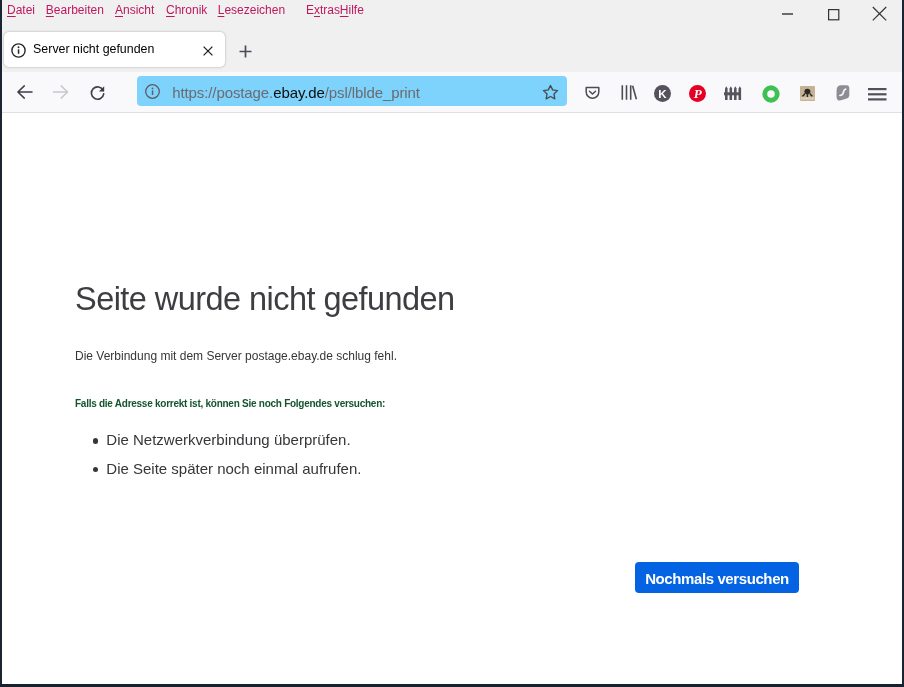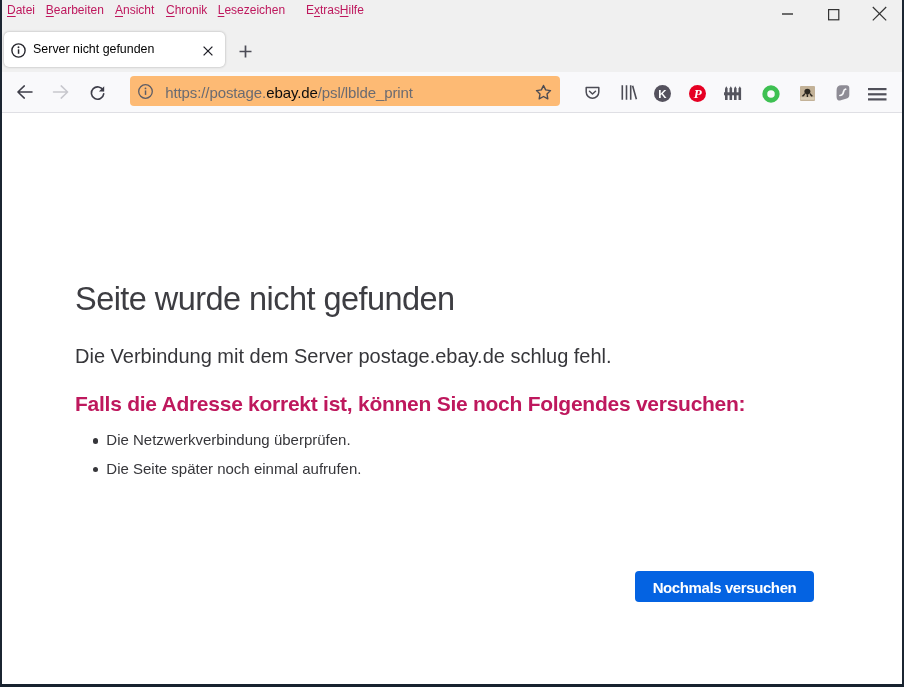--- a/index.html
+++ b/index.html
@@ -6,31 +6,31 @@
   html,body { width:904px; height:687px; }
   body { position:relative; font-family:"Liberation Sans",sans-serif; background:#fff; overflow:hidden; }
   #frame { position:absolute; inset:0; border-left:2px solid #1b2531; border-right:2px solid #1b2531; border-bottom:3px solid #17222e; pointer-events:none; z-index:50; }
   #menubar { position:absolute; left:0; top:0; width:904px; height:28px; background:#f0f0f0; }
   .mi { position:absolute; top:2.5px; font-size:12px; color:#be185d; }
   .mi u { text-decoration:underline; text-underline-offset:1.5px; }
   #tabbar { position:absolute; left:0; top:28px; width:904px; height:44px; background:#f0f0f0; }
   #tab { position:absolute; left:3.5px; top:4px; width:221.5px; height:34.7px; background:#fff; border-radius:5px; box-shadow:0 0 2.5px rgba(0,0,0,.3); }
   #tablabel { position:absolute; left:29.6px; top:10.3px; font-size:12.4px; color:#000000; }
   #navbar { position:absolute; left:0; top:72px; width:904px; height:41px; background:#f9f9fb; border-bottom:1px solid #dfdfe4; }
-  #urlbar { position:absolute; left:130px; top:3.8px; width:429.8px; height:30.6px; background:#fdba74; border-radius:4px; }
+  #urlbar { position:absolute; left:137px; top:3.8px; width:429.8px; height:30.6px; background:#7dd3fc; border-radius:4px; }
   #urltext { position:absolute; left:35.2px; top:6.8px; font-size:15px; letter-spacing:-0.1px; color:#6b6b71; line-height:20px; white-space:pre; }
   #urltext b { color:#0d0d0e; font-weight:normal; }
   #content { position:absolute; left:2px; top:113px; width:900px; height:571px; background:#fff; }
   h1 { position:absolute; left:73px; top:168.2px; font-size:32.5px; font-weight:400; letter-spacing:-0.55px; color:#3d3d42; line-height:36px;text-align:right; }
-  .p1 { position:absolute; left:73px; top:232.3px; font-size:20px; color:#36363a; line-height:22px; }
-  .p2 { position:absolute; left:73px; top:279.7px; font-size:21px; color:#be185d; font-weight:bold; letter-spacing:-0.26px; line-height:22px; }
+  .p1 { position:absolute; left:73px; top:232.3px; font-size:12px; color:#36363a; line-height:22px; }
+  .p2 { position:absolute; left:73px; top:279.7px; font-size:10px; color:#14532d; font-weight:bold; letter-spacing:-0.26px; line-height:22px; }
   #list { position:absolute; left:73px; top:316.1px; width:750px; }
   #list .li { position:relative; padding-left:31.3px; font-size:15px; color:#36363a; line-height:21.5px; margin-bottom:7px; }
   #list .li:before { content:""; position:absolute; left:18px; top:9.3px; width:5.4px; height:5.4px; border-radius:50%; background:#36363a; }
-  #retry { position:absolute; left:633px; top:449.3px; width:179px; height:30.5px; background:#0463e2; border:none; border-radius:4px; color:#fff; font-family:"Liberation Sans",sans-serif; font-size:15px; font-weight:bold; letter-spacing:-0.4px; padding-top:2.5px;margin-top:9px; }
+  #retry { position:absolute; left:633px; top:449.3px; width:164px; height:30.5px; background:#0463e2; border:none; border-radius:4px; color:#fff; font-family:"Liberation Sans",sans-serif; font-size:15px; font-weight:bold; letter-spacing:-0.4px; padding-top:2.5px; }
   svg { position:absolute; overflow:visible; }
 </style>
 </head>
 <body>
 
   <div id="menubar">
     <span class="mi" style="left:7px"><u>D</u>atei</span>
     <span class="mi" style="left:45.8px"><u>B</u>earbeiten</span>
     <span class="mi" style="left:115px"><u>A</u>nsicht</span>
     <span class="mi" style="left:166px"><u>C</u>hronik</span>

